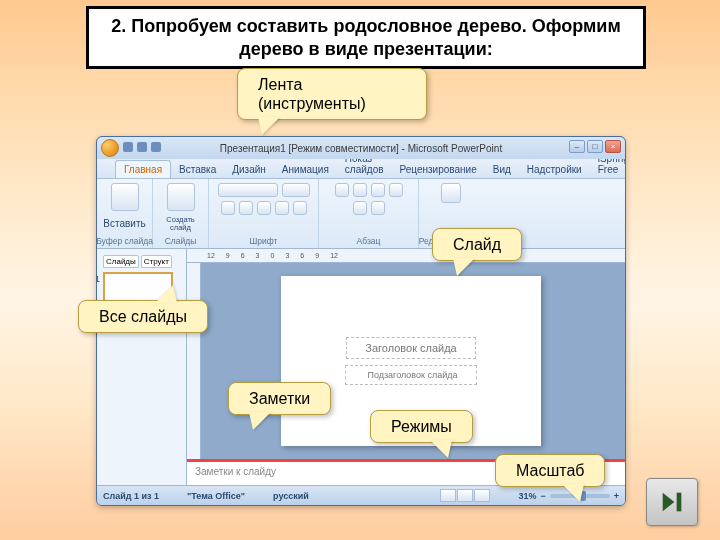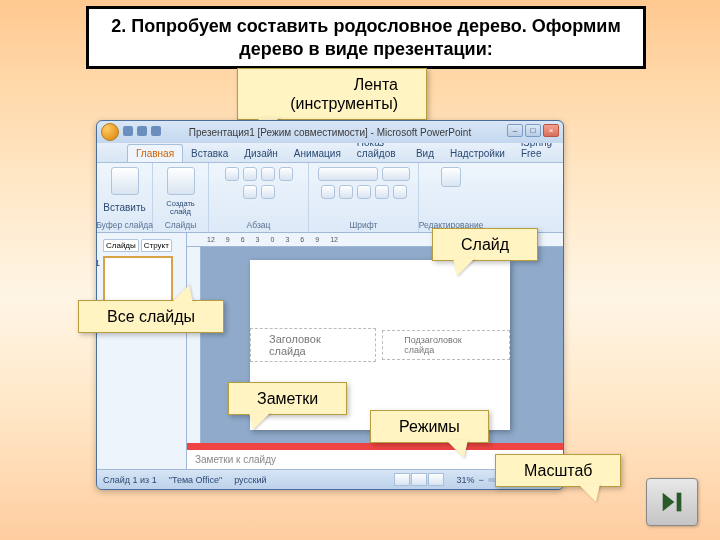--- a/index.html
+++ b/index.html
@@ -9,42 +9,42 @@
     background: linear-gradient(180deg, #ffc890 0%, #ffd8a8 15%, #ffe8c8 35%, #fff5e5 55%, #ffe8c8 75%, #ffcda0 100%);
     position: relative; overflow: hidden;
   }
   .heading-box {
     position: absolute; left: 86px; top: 6px; width: 560px;
     background: #fff; border: 3px solid #000; padding: 6px 10px;
     text-align: center; font-weight: bold; font-size: 18px;
     line-height: 1.25;
   }
   .pp-window {
-    position: absolute; left: 96px; top: 120px; width: 468px; height: 370px;
+    position: absolute; left: 96px; top: 136px; width: 530px; height: 370px;
     background: #bcd4ed;
     border: 1px solid #4a6d9b; border-radius: 6px;
     box-shadow: 0 2px 6px rgba(0,0,0,0.25);
     overflow: hidden;
   }
   .titlebar {
     height: 22px; background: linear-gradient(#d9e7f7,#c3d7ee);
     display: flex; align-items: center; justify-content: center;
     font-size: 10px; color: #3a3a3a; position: relative;
     border-top-left-radius: 6px; border-top-right-radius: 6px;
   }
   .win-controls { position: absolute; right: 4px; top: 3px; display: flex; gap: 2px; }
   .win-btn { width: 16px; height: 13px; background: linear-gradient(#dce8f6,#b8cde6); border: 1px solid #7a9cc6; border-radius: 2px; font-size: 8px; display:flex;align-items:center;justify-content:center;color:#2b3d55; cursor:pointer;}
   .win-btn.close { background: linear-gradient(#f4a090,#d86f5a); border-color:#b85540; color:#fff;}
   .office-btn { position:absolute; left:4px; top:2px; width:18px;height:18px; border-radius:50%; background: radial-gradient(circle at 30% 30%, #ffcc66, #d98000); border:1px solid #b77a1c;}
   .qat { position:absolute; left:26px; top:5px; display:flex; gap:4px;}
   .qat span{width:10px;height:10px;background:#6a8fbe;border-radius:2px;}
   .tabs {
     height: 20px; background: linear-gradient(#e8f0fa,#d7e5f5);
     display: flex; align-items: flex-end; font-size: 10px; color: #2b4a73;
-    padding-left: 30px; gap: 0;
+    padding-left: 18px; gap: 0;
     border-bottom:1px solid #a7bfdb;
   }
   .tab { padding: 3px 8px; border-top-left-radius:3px; border-top-right-radius:3px; cursor:pointer;}
   .tab.active { background: #eef5fc; border:1px solid #a7bfdb; border-bottom:none; color:#d06000; font-weight:500;}
   .ribbon {
     height: 70px; background: linear-gradient(#eef5fc,#dce9f7);
     display:flex; align-items:stretch; border-bottom:1px solid #9fb8d6; font-size:9px; color:#2b4a73;
   }
   .rgroup { border-right:1px solid #c2d4e8; padding: 4px 8px 2px; display:flex; flex-direction:column; justify-content:space-between; align-items:center;}
   .rgroup .icons{display:flex;gap:4px;align-items:center;flex-wrap:wrap;justify-content:center;}
@@ -57,37 +57,37 @@
   }
   .slide-panel { width:90px; background:#eef4fb; border-right:1px solid #9fb8d6; padding:6px; }
   .panel-tabs { display:flex; font-size:8px; gap:2px; margin-bottom:4px;}
   .ptab{padding:1px 2px;border:1px solid #b0c5dd;background:#fff;border-radius:2px 2px 0 0;cursor:pointer;}
   .thumb { width:70px; height:52px; background:#fff; border:2px solid #d9a246; margin-top:2px; position:relative;}
   .thumb::before{content:"1";position:absolute;left:-10px;top:0;font-size:9px;color:#444;}
   .editor { flex:1; display:flex; flex-direction:column; }
   .ruler-h { height:14px; background:#eef4fb; border-bottom:1px solid #9fb8d6; display:flex; align-items:center; font-size:7px; color:#555; padding-left:20px; gap:11px;}
   .canvas-area { flex:1; background:#8faacb; display:flex; align-items:center; justify-content:center; position:relative; overflow:hidden;}
   .ruler-v{position:absolute;left:0;top:0;bottom:0;width:14px;background:#eef4fb;border-right:1px solid #9fb8d6;}
-  .slide { width:260px; height:170px; background:#fff; box-shadow: 2px 2px 6px rgba(0,0,0,0.3); display:flex; flex-direction:row; align-items:center; justify-content:center; gap:6px; margin-left:10px;}
+  .slide { width:260px; height:170px; background:#fff; box-shadow: 2px 2px 6px rgba(0,0,0,0.3); display:flex; flex-direction:column; align-items:center; justify-content:center; gap:6px; margin-left:10px;}
   .ph { border:1px dashed #bbb; padding:4px 18px; font-size:11px; color:#777;}
   .ph.sub{font-size:9px;padding-left:21px;}
-  .notes { height:26px; background:#fff; border-top:7px solid #ef4444; font-size:10px; color:#888; padding:4px 8px;}
-  .statusbar { position:absolute; bottom:0; left:0; right:0; height:20px; background:linear-gradient(#d7e5f5,#bcd1ea); border-top:1px solid #9fb8d6; display:flex; align-items:center; font-size:9px; color:#2b4a73; padding:0 6px; gap:12px;}
+  .notes { height:26px; background:#fff; border-top:3px solid #ef4444; font-size:10px; color:#888; padding:4px 8px;}
+  .statusbar { position:absolute; bottom:0; left:0; right:0; height:20px; background:linear-gradient(#d7e5f5,#bcd1ea); border-top:1px solid #9fb8d6; display:flex; align-items:center; font-size:9px; color:#2b4a73; padding:0 6px; gap:28px;font-weight:bold;}
   .statusbar .spacer{flex:1;}
   .view-btns{display:flex;gap:1px;}
   .vbtn{width:16px;height:13px;background:linear-gradient(#fff,#d8e4f2);border:1px solid #a7bfdb;cursor:pointer;}
   .zoom{display:flex;align-items:center;gap:4px;}
   .zslider{width:60px;height:4px;background:#a7bfdb;border-radius:2px;position:relative;}
   .zslider::after{content:"";position:absolute;left:30px;top:-3px;width:6px;height:10px;background:#6a8fbe;border-radius:2px;}
 
   .callout {
     position:absolute; background:#fff4c2; border:1px solid #b89d3e;
-    border-radius:0; padding:6px 28px; font-size:16px;
+    border-radius:8px; padding:6px 20px; font-size:16px;
     box-shadow: 2px 2px 5px rgba(0,0,0,0.25);
-    text-align:right; line-height:1.2;
+    text-align:left; line-height:1.2;
   }
   .callout .tail {
     position:absolute; width:0; height:0;
   }
   .callout .tail.down-left {
     bottom:-16px; left:20px;
     border-left:4px solid transparent; border-right:18px solid transparent;
     border-top:18px solid #fff4c2;
     filter: drop-shadow(1px 1px 1px rgba(0,0,0,0.2));
   }
@@ -137,20 +137,21 @@
       <div class="win-btn">□</div>
       <div class="win-btn close">×</div>
     </div>
   </div>
   <div class="tabs">
     <div class="tab active">Главная</div>
     <div class="tab">Вставка</div>
     <div class="tab">Дизайн</div>
     <div class="tab">Анимация</div>
     <div class="tab">Показ слайдов</div>
+    <div class="tab">Рецензирование</div>
     <div class="tab">Вид</div>
     <div class="tab">Надстройки</div>
     <div class="tab">iSpring Free</div>
 
   </div>
   <div class="ribbon">
     <div class="rgroup" style="width:56px">
       <div class="icons">
           <div class="ricon big"></div>
         </div>
@@ -158,42 +159,42 @@
       <div class="rlabel">Буфер слайда</div>
     </div>
     <div class="rgroup" style="width:56px">
       <div class="icons">
           <div class="ricon big"></div>
         </div>
       <div style="font-size:7.5px;white-space:pre-line;text-align:center;line-height:1;">Создать
 слайд</div>
       <div class="rlabel">Слайды</div>
     </div>
-    <div class="rgroup" style="width:100px">
-      <div class="icons">
-        <div class="ricon" style="width:14px;height:14px;"></div>
-        <div class="ricon" style="width:14px;height:14px;"></div>
-        <div class="ricon" style="width:14px;height:14px;"></div>
-        <div class="ricon" style="width:14px;height:14px;"></div>
-        <div class="ricon" style="width:14px;height:14px;"></div>
-        <div class="ricon" style="width:14px;height:14px;"></div>
-      </div>
-      <div class="rlabel">Абзац</div>
-    </div>
     <div class="rgroup" style="width:110px">
       <div class="icons">
         <div class="ricon" style="width:60px;height:14px;"></div>
         <div class="ricon" style="width:28px;height:14px;"></div>
         <div class="ricon" style="width:14px;height:14px;"></div>
         <div class="ricon" style="width:14px;height:14px;"></div>
         <div class="ricon" style="width:14px;height:14px;"></div>
         <div class="ricon" style="width:14px;height:14px;"></div>
         <div class="ricon" style="width:14px;height:14px;"></div>
       </div>
       <div class="rlabel">Шрифт</div>
+    </div>
+    <div class="rgroup" style="width:100px">
+      <div class="icons">
+        <div class="ricon" style="width:14px;height:14px;"></div>
+        <div class="ricon" style="width:14px;height:14px;"></div>
+        <div class="ricon" style="width:14px;height:14px;"></div>
+        <div class="ricon" style="width:14px;height:14px;"></div>
+        <div class="ricon" style="width:14px;height:14px;"></div>
+        <div class="ricon" style="width:14px;height:14px;"></div>
+      </div>
+      <div class="rlabel">Абзац</div>
     </div>
     <div class="rgroup" style="width:64px;border-right:none;">
       <div class="icons">
           <div class="ricon"></div>
         </div>
       <div class="rlabel">Редактирование</div>
     </div>
   </div>
 
   <div class="workspace">

